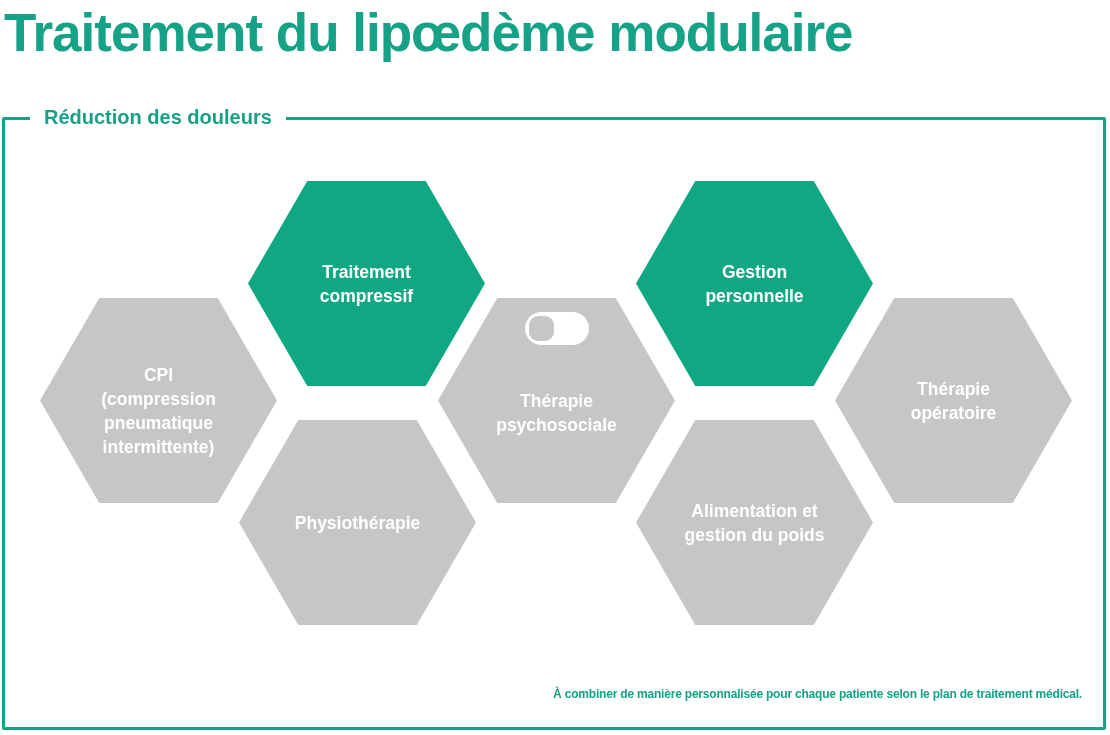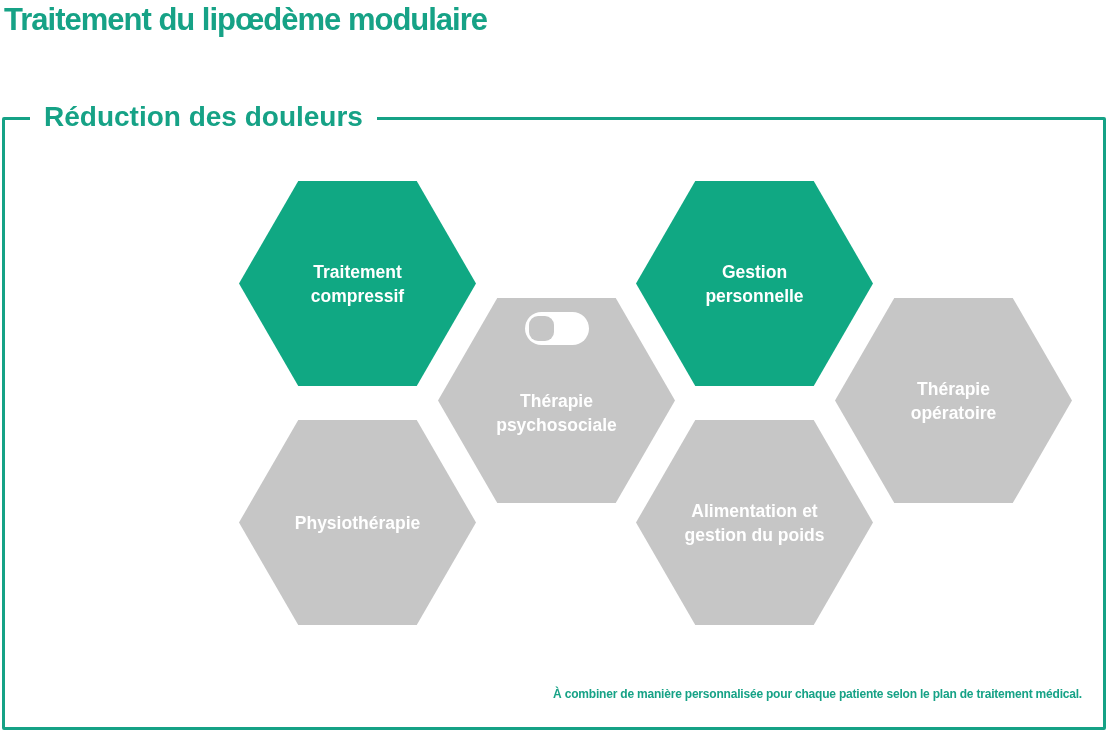--- a/index.html
+++ b/index.html
@@ -15,21 +15,21 @@
     height: 735px;
     background: var(--background, #ffffff);
     overflow: hidden;
   }
   
   .page-title {
     position: absolute;
     left: 4px;
     top: 2px;
     margin: 0;
-    font-size: 31px;
+    font-size: 53px;
     font-weight: 700;
     letter-spacing: -1px;
     color: var(--accent-teal, #16a286);
     white-space: nowrap;
   }
   
   .frame {
     position: absolute;
     left: 2px;
     top: 117px;
@@ -39,21 +39,21 @@
     border: 3px solid var(--accent-teal, #16a286);
     border-radius: 2px;
   }
   .frame-label {
     position: absolute;
     left: 30px;
     top: 101px;
     z-index: 3;
     background: var(--background, #ffffff);
     padding: 0 14px;
-    font-size: 28px;
+    font-size: 20px;
     line-height: 32px;
     font-weight: 700;
     color: var(--accent-teal, #16a286);
     white-space: nowrap;
   }
   
   .hex {
     position: absolute;
     width: 237px;
     height: 205px;
@@ -69,21 +69,21 @@
     box-sizing: border-box;
     text-align: center;
     color: var(--hex-text, #ffffff);
     font-size: 17.5px;
     line-height: 24px;
     font-weight: 700;
     white-space: pre-line;
   }
   
   .hex-pos-0 { left: 40px;  top: 298px; }
-  .hex-pos-1 { left: 239px; top: 181px; }
+  .hex-pos-1 { left: 248px; top: 181px; }
   .hex-pos-2 { left: 239px; top: 420px; align-items: center; }
   .hex-pos-3 { left: 438px; top: 298px; }
   .hex-pos-4 { left: 636px; top: 181px; }
   .hex-pos-5 { left: 636px; top: 420px; }
   .hex-pos-6 { left: 835px; top: 298px; }
   
   .toggle {
     position: absolute;
     left: 50%;
     margin-left: -32px;
@@ -118,20 +118,26 @@
 <body>
 
 <div class="canvas">
 
   <h1 class="page-title">Traitement du lipœdème modulaire</h1>
 
   <span class="frame-label">Réduction des douleurs</span>
 
   <div class="frame"></div>
 
+  <div class="hex hex-pos-0 gray">
+    <div class="hex-label" style="padding-top:20px">CPI
+(compression
+pneumatique
+intermittente)</div>
+  </div>
 
   <div class="hex hex-pos-1 green">
     <div class="hex-label">Traitement
 compressif</div>
   </div>
 
   <div class="hex hex-pos-2 gray">
     <div class="hex-label">Physiothérapie</div>
   </div>
 

